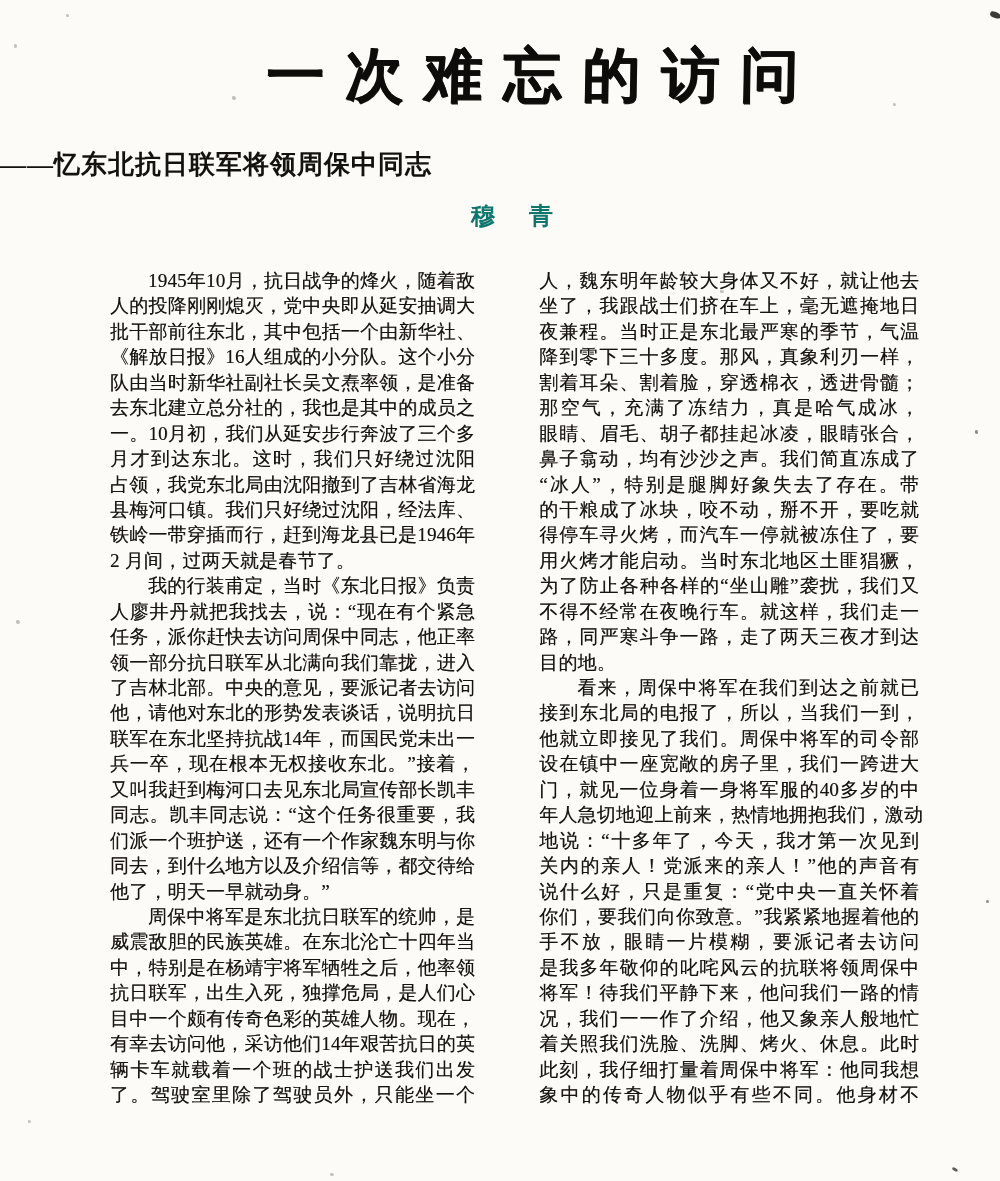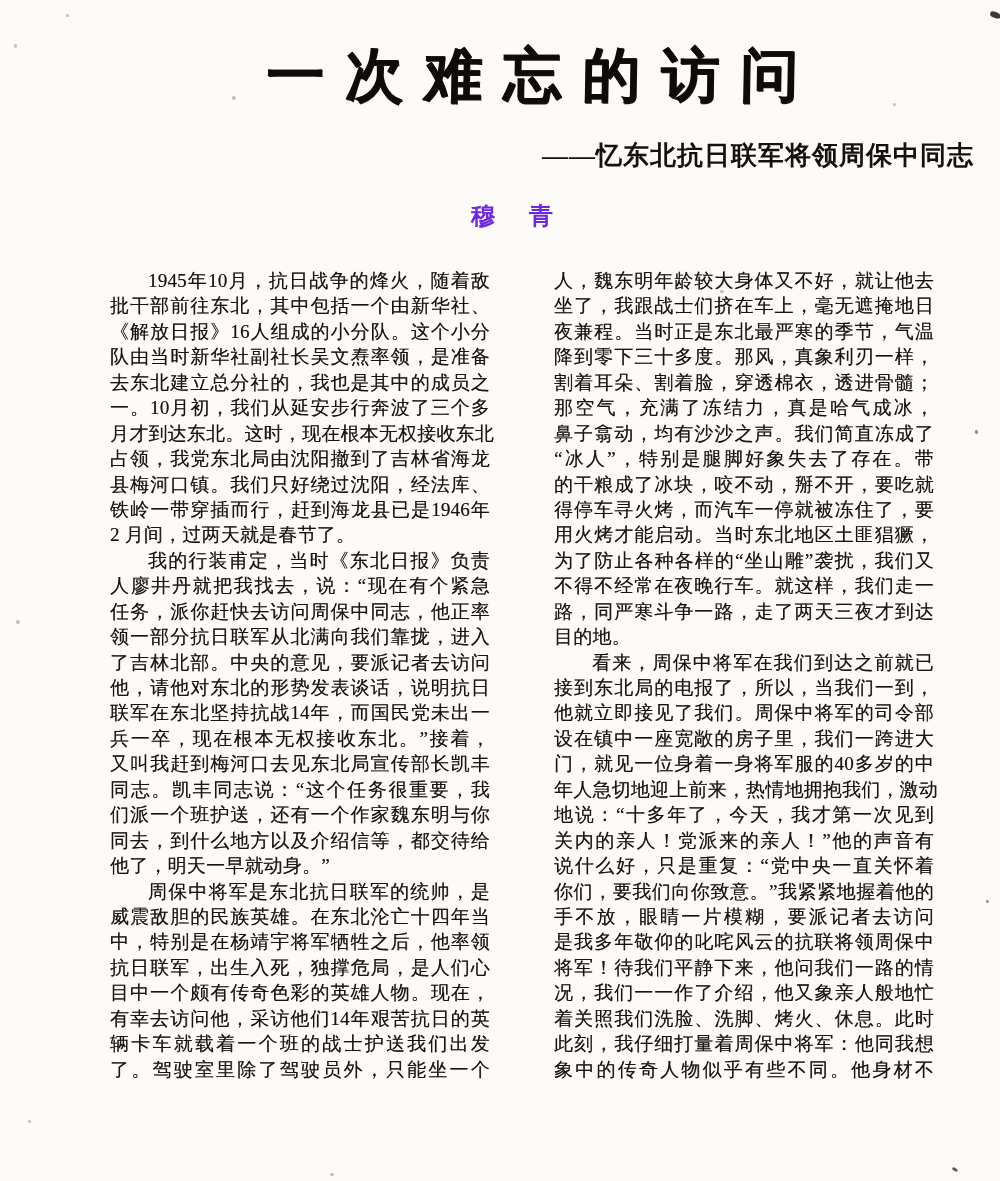--- a/index.html
+++ b/index.html
@@ -25,41 +25,41 @@
     letter-spacing: 21px;
     line-height: 76px;
     color: #0e0c0a;
     
     text-shadow: 0.6px 0.6px 0 #1a1713, -0.4px 0.3px 0 #1a1713;
     transform: skewX(-1deg);
     white-space: nowrap;
   }
   .subtitle {
     position: absolute;
-    top: 138px; left: 0; width: 1000px;
-    text-align: right;
+    top: 147px; left: 0; width: 1000px;
+    text-align: left;
     padding-right: 26px;
     box-sizing: border-box;
     font-size: 26px;
     font-weight: bold;
     letter-spacing: 1px;
     line-height: 36px;
     color: #14110e;
     white-space: nowrap;
   }
   .author {
     position: absolute;
     top: 200px; left: 0; width: 1000px;
     text-align: center;
     padding-left: 38px;
     box-sizing: border-box;
     font-size: 24px;
     font-weight: bold;
     letter-spacing: 14px;
-    color: #6d28d9;
+    color: #0f766e;
     white-space: nowrap;
   }
   .columns {
     position: absolute;
     top: 268px; left: 110px;
     width: 800px;
     display: flex;
     gap: 64px;
   }
   .column { width: 380px; }
@@ -91,26 +91,27 @@
 
   <div class="title">一次难忘的访问</div>
 
   <div class="subtitle">——忆东北抗日联军将领周保中同志</div>
 
   <div class="author">穆 青</div>
 
   <div class="columns">
     <div class="column">
         <div class="line indent">1945年10月，抗日战争的烽火，随着敌</div>
+        <div class="line">人的投降刚刚熄灭，党中央即从延安抽调大</div>
         <div class="line">批干部前往东北，其中包括一个由新华社、</div>
         <div class="line">《解放日报》16人组成的小分队。这个小分</div>
         <div class="line">队由当时新华社副社长吴文焘率领，是准备</div>
         <div class="line">去东北建立总分社的，我也是其中的成员之</div>
         <div class="line">一。10月初，我们从延安步行奔波了三个多</div>
-        <div class="line">月才到达东北。这时，现在根本无权接收东北</div>
+        <div class="line">月才到达东北。这时，我们只好绕过沈阳</div>
         <div class="line">占领，我党东北局由沈阳撤到了吉林省海龙</div>
         <div class="line">县梅河口镇。我们只好绕过沈阳，经法库、</div>
         <div class="line">铁岭一带穿插而行，赶到海龙县已是1946年</div>
         <div class="line end">2 月间，过两天就是春节了。</div>
         <div class="line indent">我的行装甫定，当时《东北日报》负责</div>
         <div class="line">人廖井丹就把我找去，说：“现在有个紧急</div>
         <div class="line">任务，派你赶快去访问周保中同志，他正率</div>
         <div class="line">领一部分抗日联军从北满向我们靠拢，进入</div>
         <div class="line">了吉林北部。中央的意见，要派记者去访问</div>
         <div class="line">他，请他对东北的形势发表谈话，说明抗日</div>
@@ -130,20 +131,21 @@
         <div class="line">辆卡车就载着一个班的战士护送我们出发</div>
         <div class="line">了。驾驶室里除了驾驶员外，只能坐一个</div>
       </div>
     <div class="column">
         <div class="line">人，魏东明年龄较大身体又不好，就让他去</div>
         <div class="line">坐了，我跟战士们挤在车上，毫无遮掩地日</div>
         <div class="line">夜兼程。当时正是东北最严寒的季节，气温</div>
         <div class="line">降到零下三十多度。那风，真象利刃一样，</div>
         <div class="line">割着耳朵、割着脸，穿透棉衣，透进骨髓；</div>
         <div class="line">那空气，充满了冻结力，真是哈气成冰，</div>
+        <div class="line">眼睛、眉毛、胡子都挂起冰凌，眼睛张合，</div>
         <div class="line">鼻子翕动，均有沙沙之声。我们简直冻成了</div>
         <div class="line">“冰人”，特别是腿脚好象失去了存在。带</div>
         <div class="line">的干粮成了冰块，咬不动，掰不开，要吃就</div>
         <div class="line">得停车寻火烤，而汽车一停就被冻住了，要</div>
         <div class="line">用火烤才能启动。当时东北地区土匪猖獗，</div>
         <div class="line">为了防止各种各样的“坐山雕”袭扰，我们又</div>
         <div class="line">不得不经常在夜晚行车。就这样，我们走一</div>
         <div class="line">路，同严寒斗争一路，走了两天三夜才到达</div>
         <div class="line end">目的地。</div>
         <div class="line indent">看来，周保中将军在我们到达之前就已</div>

